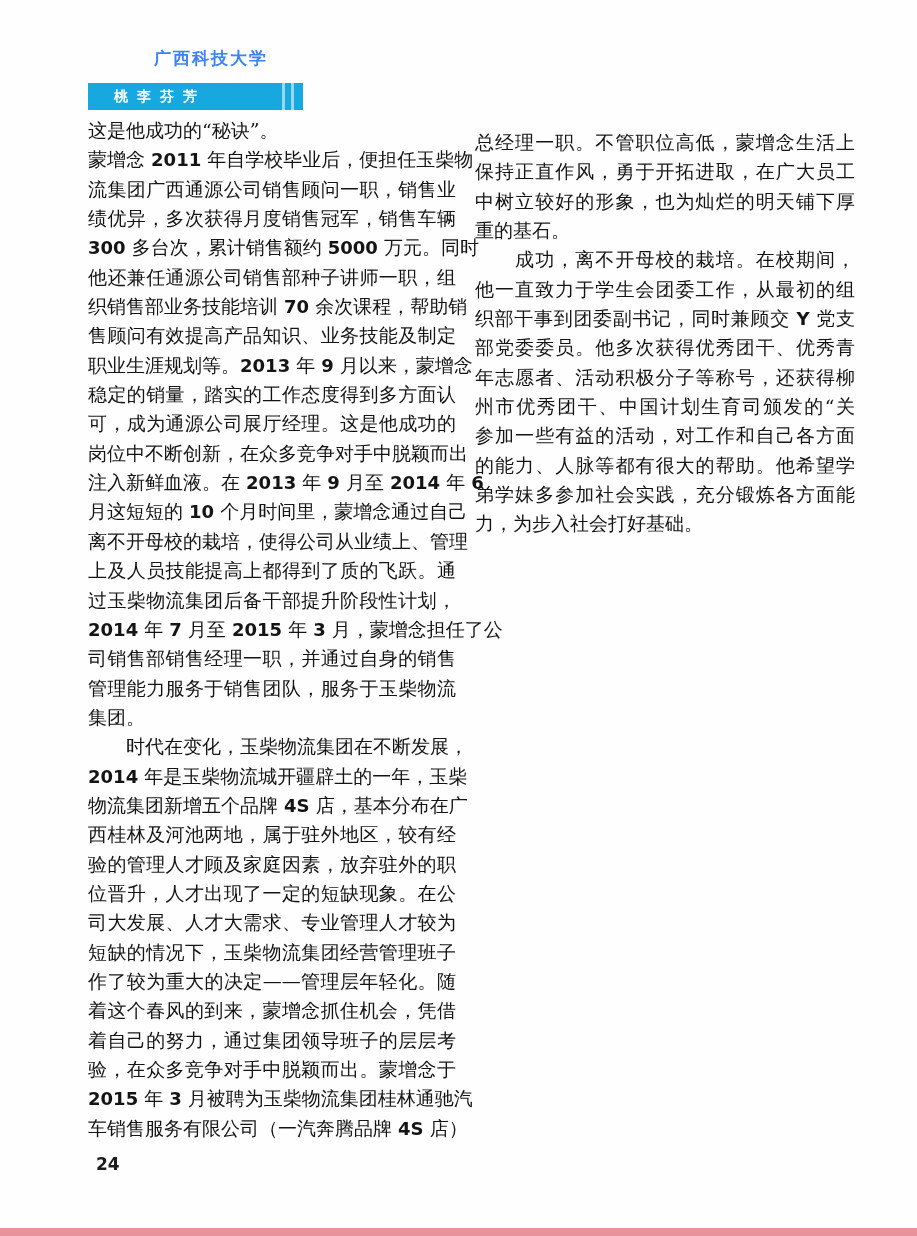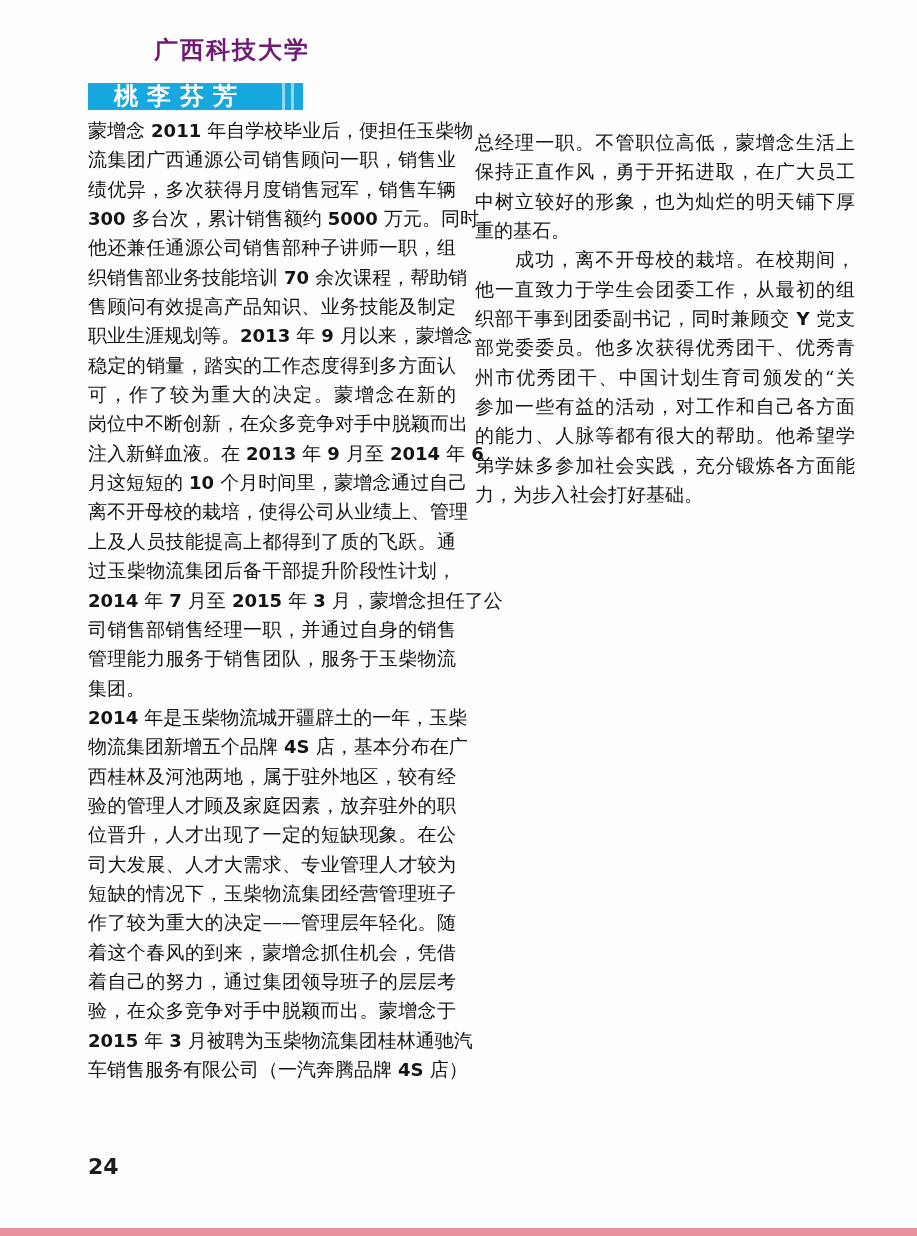--- a/index.html
+++ b/index.html
@@ -11,42 +11,42 @@
     position: relative;
     width: 917px;
     height: 1236px;
     background: #fefefe;
     overflow: hidden;
     font-family: "DejaVu Serif", "Liberation Serif", serif;
   }
   .school-title {
     position: absolute;
     left: 154px;
-    top: 34px;
-    font-size: 24px;
+    top: 47px;
+    font-size: 17px;
     font-weight: bold;
     letter-spacing: 2px;
-    color: #701a75;
+    color: #3b82f6;
     font-family: "DejaVu Serif", "Liberation Serif", serif;
     white-space: nowrap;
   }
   .banner {
     position: absolute;
     left: 88px;
     top: 83px;
     width: 215px;
     height: 27px;
     background: #17a8e0;
   }
   .banner-label {
     position: absolute;
     left: 26px;
     top: 0;
     line-height: 27px;
-    font-size: 24px;
+    font-size: 14px;
     font-weight: bold;
     letter-spacing: 9px;
     color: #ffffff;
     font-family: "DejaVu Sans", "Liberation Sans", sans-serif;
     white-space: nowrap;
   }
   .banner .stripe {
     position: absolute;
     top: 0;
     width: 3px;
@@ -75,23 +75,23 @@
     text-align: left;
     text-align-last: left;
   }
   .line b {
     font-family: "DejaVu Sans", "Liberation Sans", sans-serif;
     font-weight: 700;
     font-size: 0.95em;
   }
   .page-number {
     position: absolute;
-    left: 88px;
+    left: 96px;
     top: 1154px;
-    font-size: 22px;
+    font-size: 17px;
     font-weight: bold;
     color: #1c1c1c;
     font-family: "DejaVu Sans", "Liberation Sans", sans-serif;
   }
   .footer-bar {
     position: absolute;
     left: 0;
     bottom: 0;
     width: 917px;
     height: 8px;
@@ -104,40 +104,42 @@
 
   <div class="school-title">广西科技大学</div>
 
   <div class="banner" style="background: rgb(23, 168, 224);">
     <span class="banner-label">桃李芬芳</span>
     <span class="stripe s1"></span>
     <span class="stripe s2"></span>
   </div>
 
   <div class="col col-left" id="col-left" style="color: rgb(20, 20, 20);">
+      <div class="line end">这是他成功的“秘诀”。</div>
       <div class="line">蒙增念 <b>2011</b> 年自学校毕业后，便担任玉柴物</div>
       <div class="line">流集团广西通源公司销售顾问一职，销售业</div>
       <div class="line">绩优异，多次获得月度销售冠军，销售车辆</div>
       <div class="line"><b>300</b> 多台次，累计销售额约 <b>5000</b> 万元。同时</div>
       <div class="line">他还兼任通源公司销售部种子讲师一职，组</div>
       <div class="line">织销售部业务技能培训 <b>70</b> 余次课程，帮助销</div>
       <div class="line">售顾问有效提高产品知识、业务技能及制定</div>
       <div class="line">职业生涯规划等。<b>2013</b> 年 <b>9</b> 月以来，蒙增念</div>
       <div class="line">稳定的销量，踏实的工作态度得到多方面认</div>
-      <div class="line">可，作了较为重大的决定。蒙增念在新的</div>
+      <div class="line">可，成为通源公司展厅经理。这是他成功的</div>
       <div class="line">岗位中不断创新，在众多竞争对手中脱颖而出</div>
       <div class="line">注入新鲜血液。在 <b>2013</b> 年 <b>9</b> 月至 <b>2014</b> 年 <b>6</b></div>
       <div class="line">月这短短的 <b>10</b> 个月时间里，蒙增念通过自己</div>
       <div class="line">离不开母校的栽培，使得公司从业绩上、管理</div>
       <div class="line">上及人员技能提高上都得到了质的飞跃。通</div>
       <div class="line">过玉柴物流集团后备干部提升阶段性计划，</div>
       <div class="line"><b>2014</b> 年 <b>7</b> 月至 <b>2015</b> 年 <b>3</b> 月，蒙增念担任了公</div>
       <div class="line">司销售部销售经理一职，并通过自身的销售</div>
       <div class="line">管理能力服务于销售团队，服务于玉柴物流</div>
       <div class="line end">集团。</div>
+      <div class="line">　　时代在变化，玉柴物流集团在不断发展，</div>
       <div class="line"><b>2014</b> 年是玉柴物流城开疆辟土的一年，玉柴</div>
       <div class="line">物流集团新增五个品牌 <b>4S</b> 店，基本分布在广</div>
       <div class="line">西桂林及河池两地，属于驻外地区，较有经</div>
       <div class="line">验的管理人才顾及家庭因素，放弃驻外的职</div>
       <div class="line">位晋升，人才出现了一定的短缺现象。在公</div>
       <div class="line">司大发展、人才大需求、专业管理人才较为</div>
       <div class="line">短缺的情况下，玉柴物流集团经营管理班子</div>
       <div class="line">作了较为重大的决定——管理层年轻化。随</div>
       <div class="line">着这个春风的到来，蒙增念抓住机会，凭借</div>
       <div class="line">着自己的努力，通过集团领导班子的层层考</div>
@@ -148,20 +150,21 @@
 
   <div class="col col-right" id="col-right" style="color: rgb(20, 20, 20);">
       <div class="line">总经理一职。不管职位高低，蒙增念生活上</div>
       <div class="line">保持正直作风，勇于开拓进取，在广大员工</div>
       <div class="line">中树立较好的形象，也为灿烂的明天铺下厚</div>
       <div class="line end">重的基石。</div>
       <div class="line">　　成功，离不开母校的栽培。在校期间，</div>
       <div class="line">他一直致力于学生会团委工作，从最初的组</div>
       <div class="line">织部干事到团委副书记，同时兼顾交 <b>Y</b> 党支</div>
       <div class="line">部党委委员。他多次获得优秀团干、优秀青</div>
+      <div class="line">年志愿者、活动积极分子等称号，还获得柳</div>
       <div class="line">州市优秀团干、中国计划生育司颁发的“关</div>
       <div class="line">参加一些有益的活动，对工作和自己各方面</div>
       <div class="line">的能力、人脉等都有很大的帮助。他希望学</div>
       <div class="line">弟学妹多参加社会实践，充分锻炼各方面能</div>
       <div class="line end">力，为步入社会打好基础。</div>
     </div>
 
   <div class="page-number">24</div>
 
   <div class="footer-bar" style="background: rgb(232, 147, 155);"></div>

